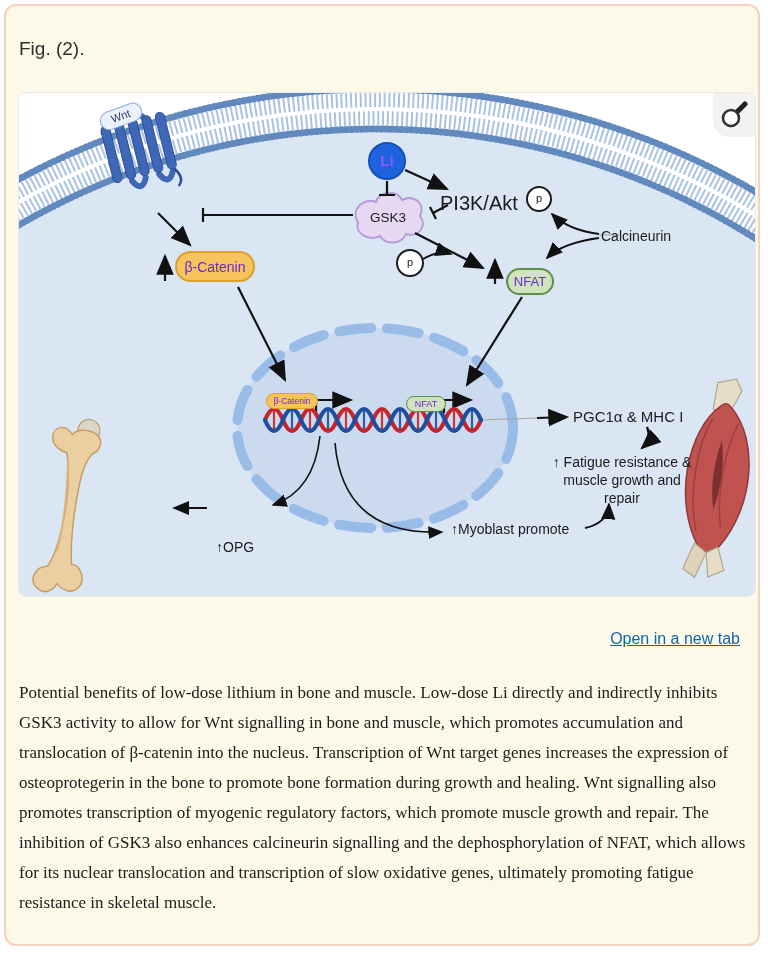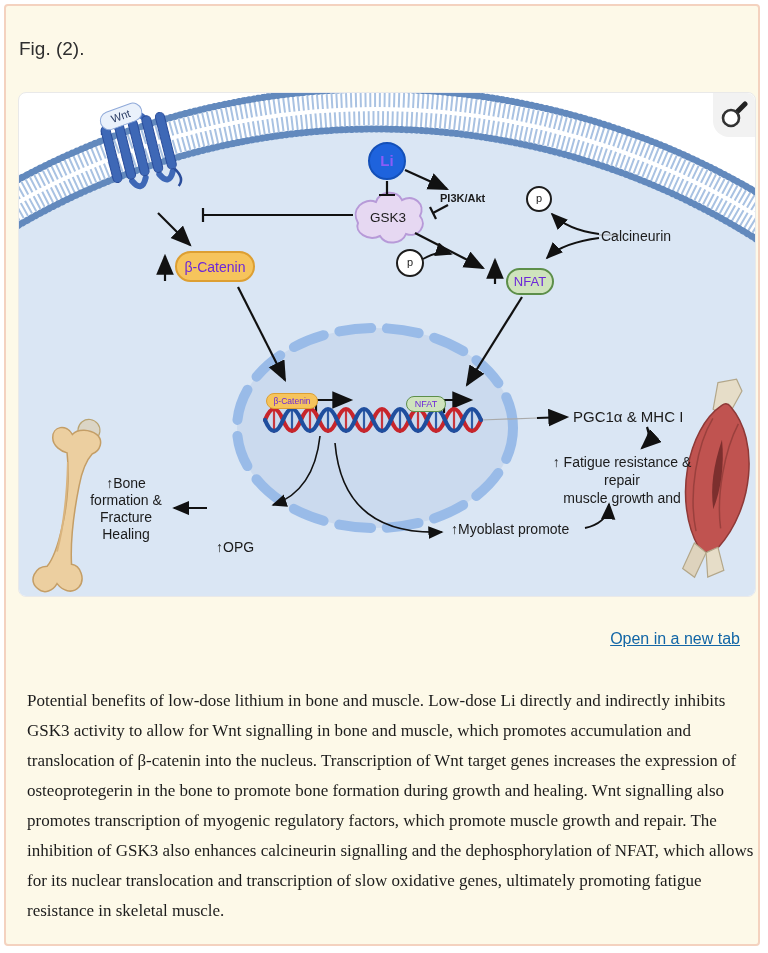--- a/index.html
+++ b/index.html
@@ -2,21 +2,21 @@
 <html><head>
 <meta charset="utf-8">
 <style>
   html,body{margin:0;padding:0;}
   body{
     width:768px;height:953px;position:relative;background:#ffffff;
     font-family:"Liberation Sans",sans-serif;overflow:hidden;
   }
   .card{
     position:absolute;left:4px;top:4px;width:756px;height:942px;
-    background:#fdf9e8;border:2px solid #f4d2bf;border-radius:4px;
+    background:#fdf9e8;border:2px solid #f4d2bf;border-radius:12px;
     box-sizing:border-box;
   }
   .fig-label{
     position:absolute;left:13px;top:32px;font-size:19px;color:#2e2e2e;
   }
   .figure-panel{
     position:absolute;left:12px;top:86px;width:736px;height:503px;
     background:#ffffff;border:1px solid #e9e9e9;border-radius:8px;
     overflow:hidden;cursor:pointer;
   }
@@ -29,39 +29,39 @@
   .pill-bcat{left:156px;top:158px;width:80px;height:31px;background:#f6c45c;border:2px solid #dd9f32;font-size:14px;}
   .pill-nfat{left:487px;top:175px;width:48px;height:27px;background:#cfe3bd;border:2px solid #5d8f4a;font-size:13px;}
   .pill-bcat-sm{left:247px;top:300px;width:52px;height:16px;background:#f6c45c;border:1.5px solid #dd9f32;font-size:8.5px;border-radius:9px;}
   .pill-nfat-sm{left:387px;top:303px;width:40px;height:16px;background:#cfe3bd;border:1.5px solid #5d8f4a;font-size:9px;border-radius:9px;}
   .lbl-wnt{
     left:80px;top:14px;padding:2px 11px;background:#eaf1fb;border:1.5px solid #8fa9d9;
     border-radius:11px;font-size:11px;transform:rotate(-20deg);color:#2c3e66;
   }
   .lbl-li{left:350px;top:59px;width:36px;text-align:center;font-size:15px;font-weight:bold;color:#8b5cf6;}
   .lbl-gsk3{left:344px;top:117px;width:50px;text-align:center;font-size:13.5px;}
-  .lbl-pi3k{left:421px;top:99px;font-size:11px;font-weight:bold;}
+  .lbl-pi3k{left:421px;top:99px;font-size:20px;}
   .lbl-p-top{left:508px;top:99px;width:24px;text-align:center;font-size:11px;}
   .lbl-p-bottom{left:379px;top:163px;width:24px;text-align:center;font-size:11px;}
   .lbl-calcineurin{left:582px;top:135px;font-size:14px;}
   .lbl-pgc1{left:554px;top:315px;font-size:15px;}
   .lbl-fatigue{left:508px;top:360px;width:190px;text-align:center;font-size:14px;line-height:18px;white-space:normal;}
   .lbl-myoblast{left:432px;top:428px;font-size:14px;}
   .lbl-opg{left:197px;top:407px;font-size:14px;margin-top:39px;}
   .lbl-bone{left:56px;top:382px;width:102px;text-align:center;font-size:14px;line-height:17px;white-space:normal;}
   .zoom-btn{
     position:absolute;top:0;right:0;width:42px;height:44px;background:#f2f2f2;
     border-radius:0 8px 0 16px;display:flex;align-items:center;justify-content:center;
   }
   .open-link{
     position:absolute;right:18px;top:624px;font-size:16px;color:#1266a6;
     text-decoration:underline;cursor:pointer;
   }
   .caption{
-    position:absolute;left:13px;top:672px;width:739px;margin:8px;
+    position:absolute;left:13px;top:672px;width:739px;margin:0;
     font-family:"Liberation Serif",serif;font-size:17px;line-height:30px;color:#1c1c1c;
   }
 </style>
 </head>
 <body>
 
 <div class="card">
 
   <div class="fig-label">Fig. (2).</div>
 
@@ -179,31 +179,25 @@
     <div class="dlabel lbl-p-top">p</div>
     <div class="dlabel lbl-p-bottom">p</div>
     <div class="dlabel lbl-calcineurin">Calcineurin</div>
     <div class="pill pill-bcat">β-Catenin</div>
     <div class="pill pill-nfat">NFAT</div>
     <div class="pill pill-bcat-sm">β-Catenin</div>
     <div class="pill pill-nfat-sm">NFAT</div>
     <div class="dlabel lbl-pgc1">PGC1α &amp; MHC I</div>
     <div class="dlabel lbl-fatigue">
       <div>↑ Fatigue resistance &amp;</div>
+      <div>muscle growth and</div>
       <div>repair</div>
-      <div>muscle growth and</div>
     </div>
     <div class="dlabel lbl-myoblast">↑Myoblast promote</div>
     <div class="dlabel lbl-opg">↑OPG</div>
-    <div class="dlabel lbl-bone">
-      <div>↑Bone</div>
-      <div>formation &amp;</div>
-      <div>Fracture</div>
-      <div>Healing</div>
-    </div>
 
     <div class="zoom-btn">
       <svg width="28" height="28" viewBox="0 0 28 28">
         <line x1="17" y1="11" x2="25" y2="3" stroke="#222" stroke-width="5" stroke-linecap="round"></line>
         <circle cx="11" cy="17" r="8" fill="#ffffff" stroke="#333" stroke-width="2.6"></circle>
       </svg>
     </div>
   </div>
 
   <a class="open-link">Open in a new tab</a>

